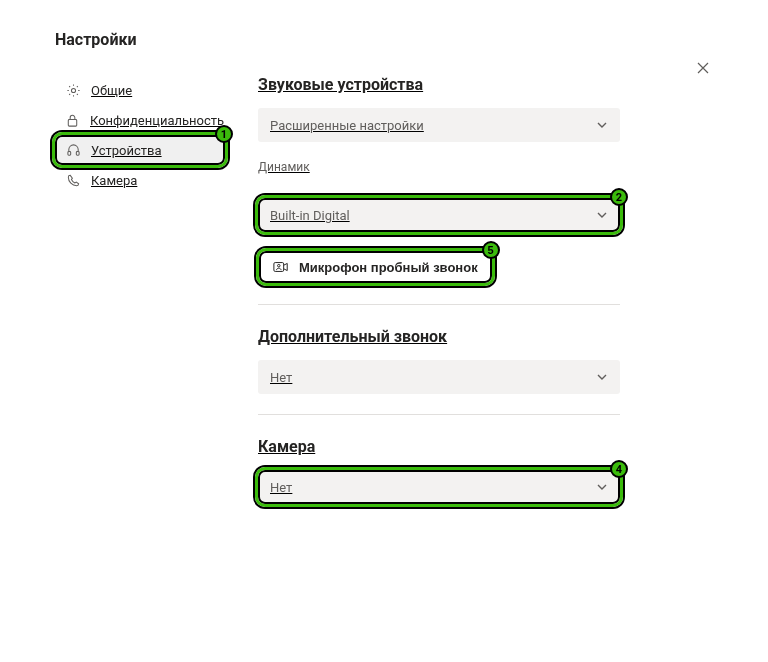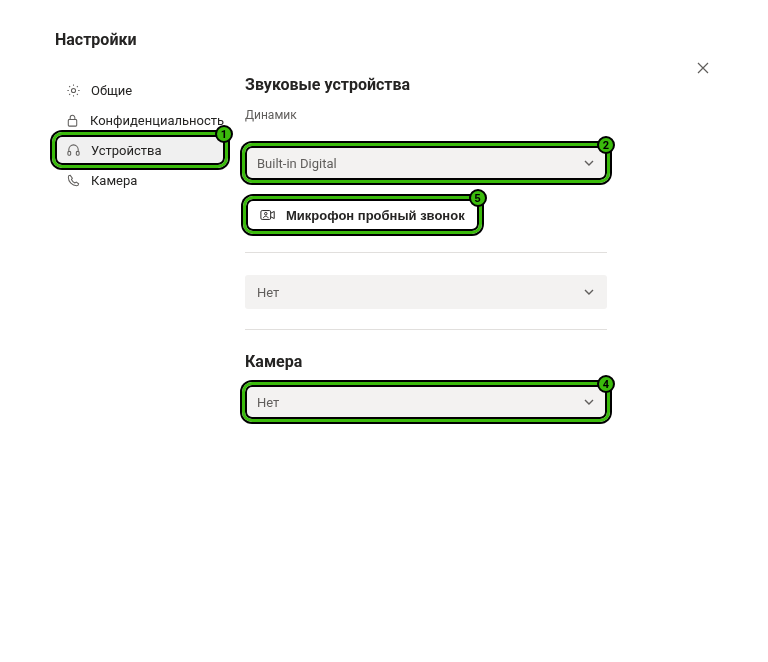--- a/index.html
+++ b/index.html
@@ -30,21 +30,22 @@
       align-items: center;
       justify-content: center;
       cursor: pointer;
       color: #605e5c;
       font-size: 18px;
       background: none;
       border: none;
     }
     .content {
       display: flex;
-      gap: 20px;
+      gap: 33px;
+      text-decoration: underline;
     }
     .sidebar {
       width: 170px;
       flex-shrink: 0;
     }
     .sidebar-item {
       display: flex;
       align-items: center;
       gap: 10px;
       height: 30px;
@@ -213,20 +214,30 @@
         </span>
         <span>Камера</span>
       </div>
 
     </nav>
 
     <div class="main">
 
       <div class="section-title">Звуковые устройства</div>
 
+      <div class="field-group">
+        <div class="dropdown">
+          <span>Расширенные настройки</span>
+          <span class="dropdown-chevron">
+            <svg width="12" height="12" viewBox="0 0 12 12" stroke="currentColor" stroke-width="1.4" fill="none">
+                <path d="M2 4l4 4 4-4"></path>
+              </svg>
+          </span>
+        </div>
+      </div>
 
       <div class="field-group">
         <div class="field-label">Динамик</div>
         <div class="dropdown hl">
           <span>Built-in Digital</span>
           <span class="dropdown-chevron">
             <svg width="12" height="12" viewBox="0 0 12 12" stroke="currentColor" stroke-width="1.4" fill="none">
                 <path d="M2 4l4 4 4-4"></path>
               </svg>
           </span>
@@ -245,20 +256,21 @@
               <path d="M3.8 10.5c.4-1.4 1.5-2.2 2.7-2.2s2.3.8 2.7 2.2"></path>
             </svg>
           </span>
           <span>Микрофон пробный звонок</span>
           <span class="hl-badge">5</span>
         </button>
       </div>
 
       <div class="divider"></div>
 
+      <div class="section-title">Дополнительный звонок</div>
       <div class="field-group tight">
         <div class="dropdown">
           <span>Нет</span>
           <span class="dropdown-chevron">
             <svg width="12" height="12" viewBox="0 0 12 12" stroke="currentColor" stroke-width="1.4" fill="none">
                 <path d="M2 4l4 4 4-4"></path>
               </svg>
           </span>
         </div>
       </div>

